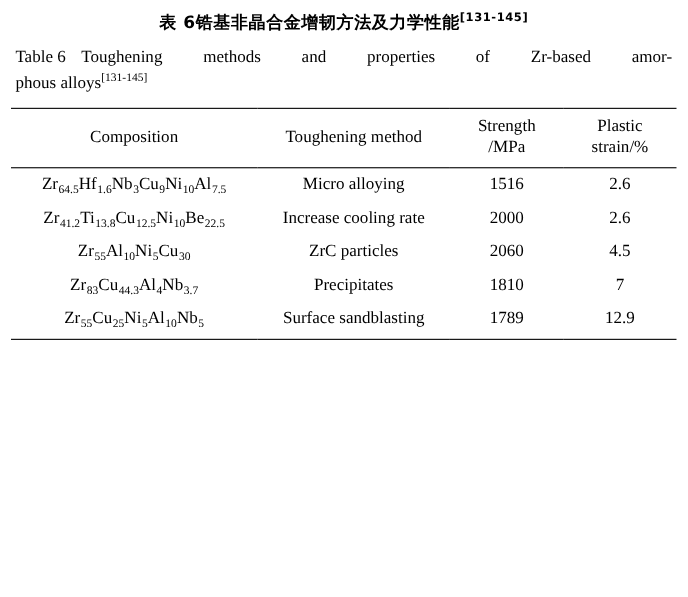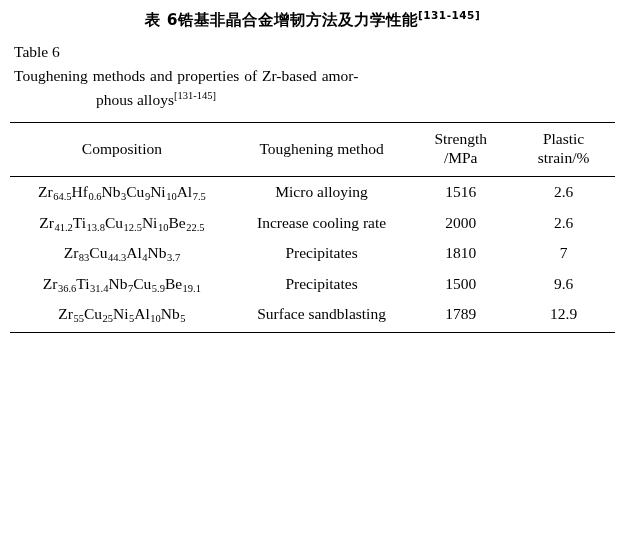--- a/index.html
+++ b/index.html
@@ -32,36 +32,34 @@
   .caption-cn .label {
   }
   .caption-en {
     font-size: 15.5px;
     line-height: 1.55;
     margin: 0 0 10px 0;
     padding: 0 4px;
   }
   .caption-en .row1 {
     display: flex;
-    align-items: flex-start;
+    align-items: center;
     white-space: nowrap;
-    flex-direction: column;
   }
   .caption-en .en-label {
     margin-right: 14px;
     flex: 0 0 auto;
   }
   .caption-en .en-text-1 {
     flex: 1 1 auto;
     text-align: justify;
     text-align-last: justify;
     word-spacing: 1px;
   }
   .caption-en .row2 {
-    margin-left: 82px;
   }
   sup.ref {
     font-size: 10.5px;
     vertical-align: super;
     line-height: 0;
   }
   table.data {
     border-collapse: collapse;
     width: 100%;
     font-size: 15.5px;
@@ -144,42 +142,42 @@
         <th class="col-strain">
           <span class="hdr-two-line">
             <span>Plastic</span>
             <span>strain/%</span>
           </span>
         </th>
       </tr>
     </thead>
     <tbody id="table-body">
         <tr>
-          <td class="col-comp formula"><span class="el">Zr</span><sub>64.5</sub><span class="el">Hf</span><sub>0.6</sub><span class="el">Nb</span><sub>3</sub><span class="el">Cu</span><sub>9</sub><span class="el">Ni</span><sub>10</sub><span class="el">Al</span><sub>7.5</sub></td>
+          <td class="col-comp formula"><span class="el">Zr</span><sub>64.5</sub><span class="el">Hf</span><sub>1.6</sub><span class="el">Nb</span><sub>3</sub><span class="el">Cu</span><sub>9</sub><span class="el">Ni</span><sub>10</sub><span class="el">Al</span><sub>7.5</sub></td>
           <td class="col-method">Micro alloying</td>
           <td class="col-strength">1516</td>
           <td class="col-strain">2.6</td>
         </tr>
         <tr>
           <td class="col-comp formula"><span class="el">Zr</span><sub>41.2</sub><span class="el">Ti</span><sub>13.8</sub><span class="el">Cu</span><sub>12.5</sub><span class="el">Ni</span><sub>10</sub><span class="el">Be</span><sub>22.5</sub></td>
           <td class="col-method">Increase cooling rate</td>
           <td class="col-strength">2000</td>
           <td class="col-strain">2.6</td>
         </tr>
         <tr>
+          <td class="col-comp formula"><span class="el">Zr</span><sub>55</sub><span class="el">Al</span><sub>10</sub><span class="el">Ni</span><sub>5</sub><span class="el">Cu</span><sub>30</sub></td>
+          <td class="col-method">ZrC particles</td>
+          <td class="col-strength">2060</td>
+          <td class="col-strain">4.5</td>
+        </tr>
+        <tr>
           <td class="col-comp formula"><span class="el">Zr</span><sub>83</sub><span class="el">Cu</span><sub>44.3</sub><span class="el">Al</span><sub>4</sub><span class="el">Nb</span><sub>3.7</sub></td>
           <td class="col-method">Precipitates</td>
           <td class="col-strength">1810</td>
           <td class="col-strain">7</td>
-        </tr>
-        <tr>
-          <td class="col-comp formula"><span class="el">Zr</span><sub>36.6</sub><span class="el">Ti</span><sub>31.4</sub><span class="el">Nb</span><sub>7</sub><span class="el">Cu</span><sub>5.9</sub><span class="el">Be</span><sub>19.1</sub></td>
-          <td class="col-method">Precipitates</td>
-          <td class="col-strength">1500</td>
-          <td class="col-strain">9.6</td>
         </tr>
         <tr>
           <td class="col-comp formula"><span class="el">Zr</span><sub>55</sub><span class="el">Cu</span><sub>25</sub><span class="el">Ni</span><sub>5</sub><span class="el">Al</span><sub>10</sub><span class="el">Nb</span><sub>5</sub></td>
           <td class="col-method">Surface sandblasting</td>
           <td class="col-strength">1789</td>
           <td class="col-strain">12.9</td>
         </tr>
       </tbody>
   </table>
 

